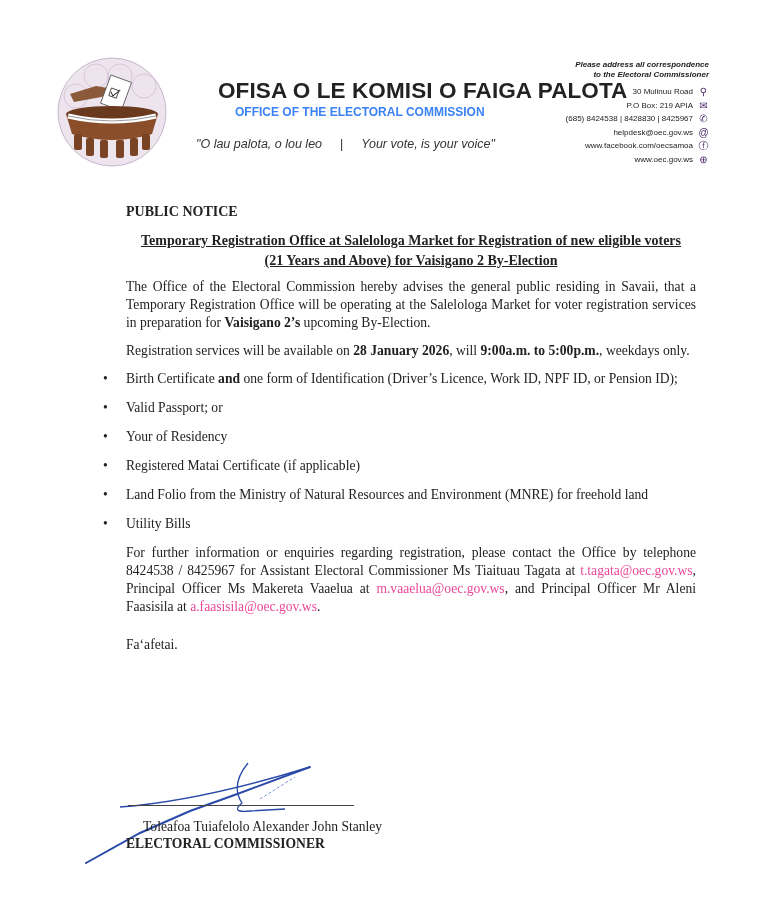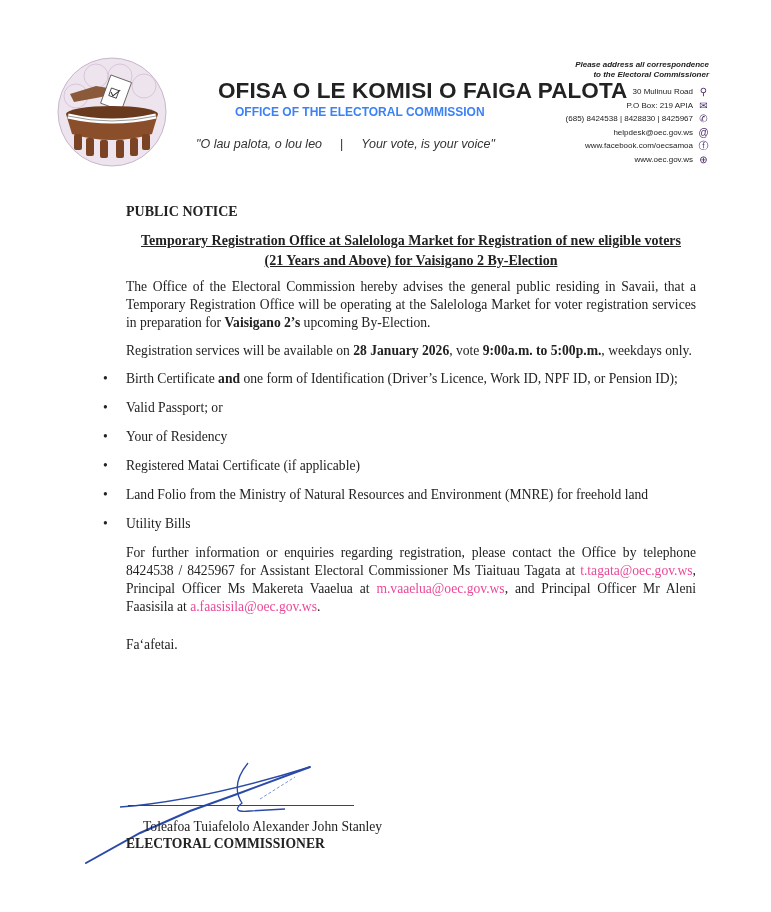--- a/index.html
+++ b/index.html
@@ -106,21 +106,21 @@
 
 <div class="content">
   <div class="notice-title">PUBLIC NOTICE</div>
   <div class="subject">
     <span>Temporary Registration Office at Salelologa Market for Registration of new eligible voters</span><br>
     <span>(21 Years and Above) for Vaisigano 2 By-Election</span>
   </div>
 
   <p class="just"><span>The Office of the Electoral Commission hereby advises the general public residing in Savaii, that a Temporary Registration Office will be operating at the Salelologa Market for voter registration services in preparation for </span><b>Vaisigano 2’s</b><span> upcoming By-Election.</span></p>
 
-  <p><span>Registration services will be available on </span><b>28 January 2026</b><span>, vote </span><b>9:00a.m. to 5:00p.m.</b><span>, weekdays only.</span></p>
+  <p><span>Registration services will be available on </span><b>28 January 2026</b><span>, will </span><b>9:00a.m. to 5:00p.m.</b><span>, weekdays only.</span></p>
 
 
   <ul>
     <li><span class="bullet">•</span><span>Birth Certificate </span><b>and</b><span> one form of Identification (Driver’s Licence, Work ID, NPF ID, or Pension ID);</span></li>
     <li><span class="bullet">•</span><span>Valid Passport; or</span></li>
     <li><span class="bullet">•</span><span>Your of Residency</span></li>
     <li><span class="bullet">•</span><span>Registered Matai Certificate (if applicable)</span></li>
     <li><span class="bullet">•</span><span>Land Folio from the Ministry of Natural Resources and Environment (MNRE) for freehold land</span></li>
     <li><span class="bullet">•</span><span>Utility Bills</span></li>
   </ul>

